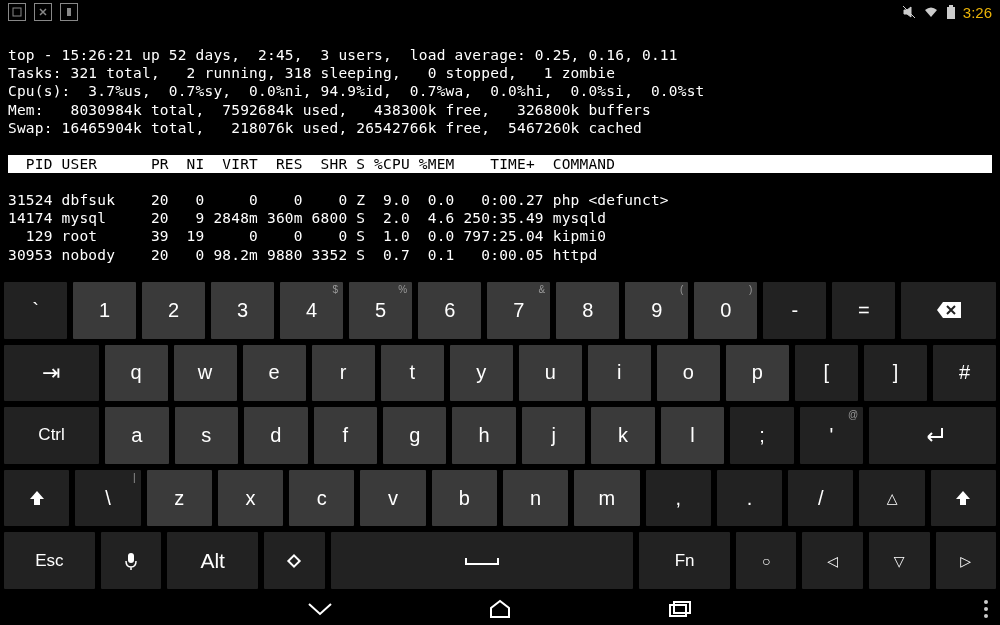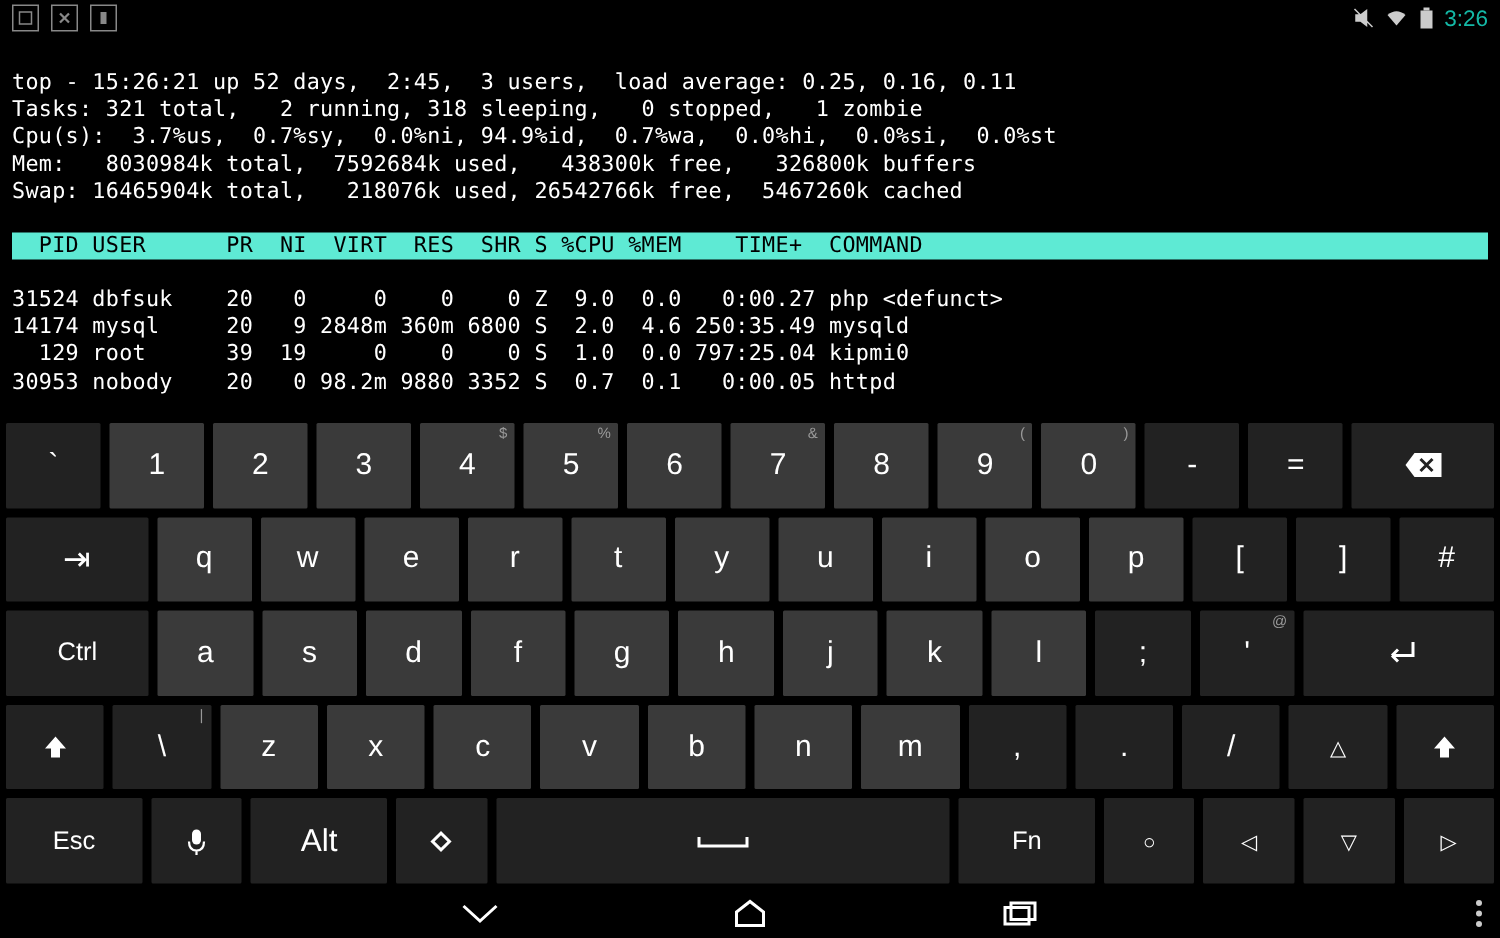--- a/index.html
+++ b/index.html
@@ -1,24 +1,24 @@
 <!DOCTYPE html>
 <html><head>
 <meta charset="utf-8">
 <style>
 * { margin: 0; padding: 0; box-sizing: border-box; }
 html, body { width: 1000px; height: 625px; background: #000; font-family: 'DejaVu Sans Mono', 'Consolas', monospace; color: #fff; overflow: hidden; }
 
 .status-bar { height: 24px; display: flex; align-items: center; justify-content: space-between; padding: 0 8px; font-size: 14px; }
 .status-left { display: flex; gap: 8px; align-items: center; }
-.status-right { display: flex; gap: 6px; align-items: center; color: #14b8a6; text-align: center; }
+.status-right { display: flex; gap: 6px; align-items: center; color: #eab308; text-align: center; }
 .status-icon-box { width: 18px; height: 18px; border: 1px solid #888; display: flex; align-items: center; justify-content: center; }
 
 .terminal { padding: 4px 8px; font-size: 14.5px; line-height: 1.25; white-space: pre; letter-spacing: 0.2px; }
-.terminal .header-line { background: #5eead4; color: #000; display: block; }
+.terminal .header-line { background: #ffffff; color: #000; display: block; }
 
 .keyboard { position: absolute; left: 0; right: 0; top: 278px; bottom: 32px; background: #000; padding: 4px 4px 4px 4px; display: flex; flex-direction: column; gap: 6px; }
 .kb-row { display: flex; gap: 6px; flex: 1; }
 .key { background: #3a3a3a; border-radius: 1px; display: flex; align-items: center; justify-content: center; color: #fff; font-family: sans-serif; font-size: 20px; position: relative; flex: 1; }
 .key.dark { background: #222; }
 .key .sup { position: absolute; top: 2px; right: 5px; font-size: 10px; color: #999; }
 .key .main { font-weight: 400; }
 .key.wide15 { flex: 1.5; }
 .key.wide2 { flex: 2; }
 .key.wide5 { flex: 5; }

